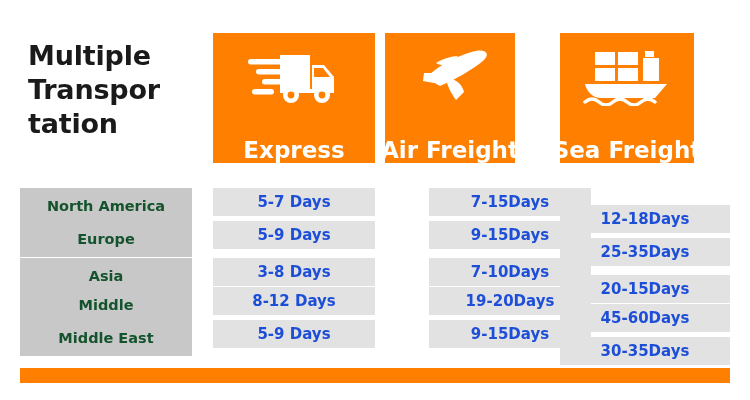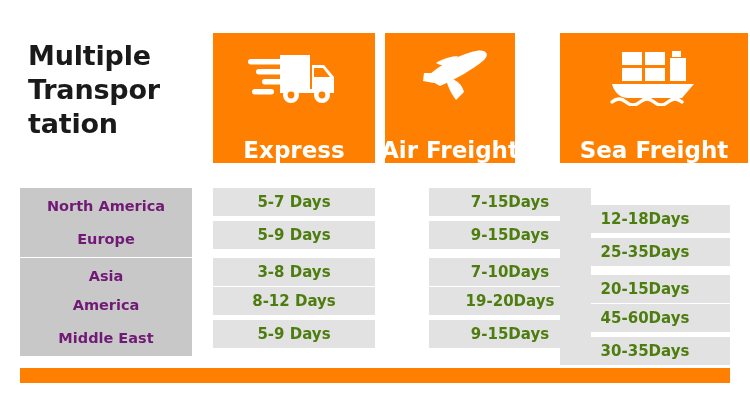--- a/index.html
+++ b/index.html
@@ -39,21 +39,21 @@
     height: 130px;
     background: #FF8000;
     display: flex;
     flex-direction: column;
     align-items: center;
     justify-content: flex-start;
     gap: 26px;
   }
   #card-express    { left: 213px; width: 162px; }
   #card-air        { left: 385px; width: 130px; }
-  #card-sea        { left: 560px; width: 188px; }
+  #card-sea        { left: 560px; width: 134px; }
 
   .card-icon {
     height: 72px;
     display: flex;
     align-items: center;
     justify-content: center;
     margin-top: 6px;
   }
   .card-label {
     color: #ffffff;
@@ -70,33 +70,33 @@
     left: 0;
     width: 750px;
     height: 28px;
   }
   .region {
     position: absolute;
     left: 20px;
     width: 172px;
     height: 36px;
     background: #c8c8c8;
-    color: #701a75;
+    color: #14532d;
     font-size: 14.5px;
     font-weight: bold;
     display: flex;
     align-items: center;
     justify-content: center;
     white-space: nowrap;
   }
   .cell {
     position: absolute;
     height: 28px;
     background: #e2e2e2;
-    color: #4d7c0f;
+    color: #1d4ed8;
     font-size: 15px;
     font-weight: bold;
     display: flex;
     align-items: center;
     justify-content: center;
     white-space: nowrap;
   }
   .cell-express { left: 213px; width: 162px; }
   .cell-air     { left: 385px; width: 162px; margin-left: 44px; }
   .cell-sea     { left: 560px; width: 170px; margin-top: 17px; }
@@ -206,21 +206,21 @@
   </div>
 
   <div class="row" style="top:258px;">
     <div class="region">Asia</div>
     <div class="cell cell-express">3-8 Days</div>
     <div class="cell cell-air">7-10Days</div>
     <div class="cell cell-sea">20-15Days</div>
   </div>
 
   <div class="row" style="top:287px;">
-    <div class="region">America</div>
+    <div class="region">Middle</div>
     <div class="cell cell-express">8-12 Days</div>
     <div class="cell cell-air">19-20Days</div>
     <div class="cell cell-sea">45-60Days</div>
   </div>
 
   <div class="row" style="top:320px;">
     <div class="region">Middle East</div>
     <div class="cell cell-express">5-9 Days</div>
     <div class="cell cell-air">9-15Days</div>
     <div class="cell cell-sea">30-35Days</div>

